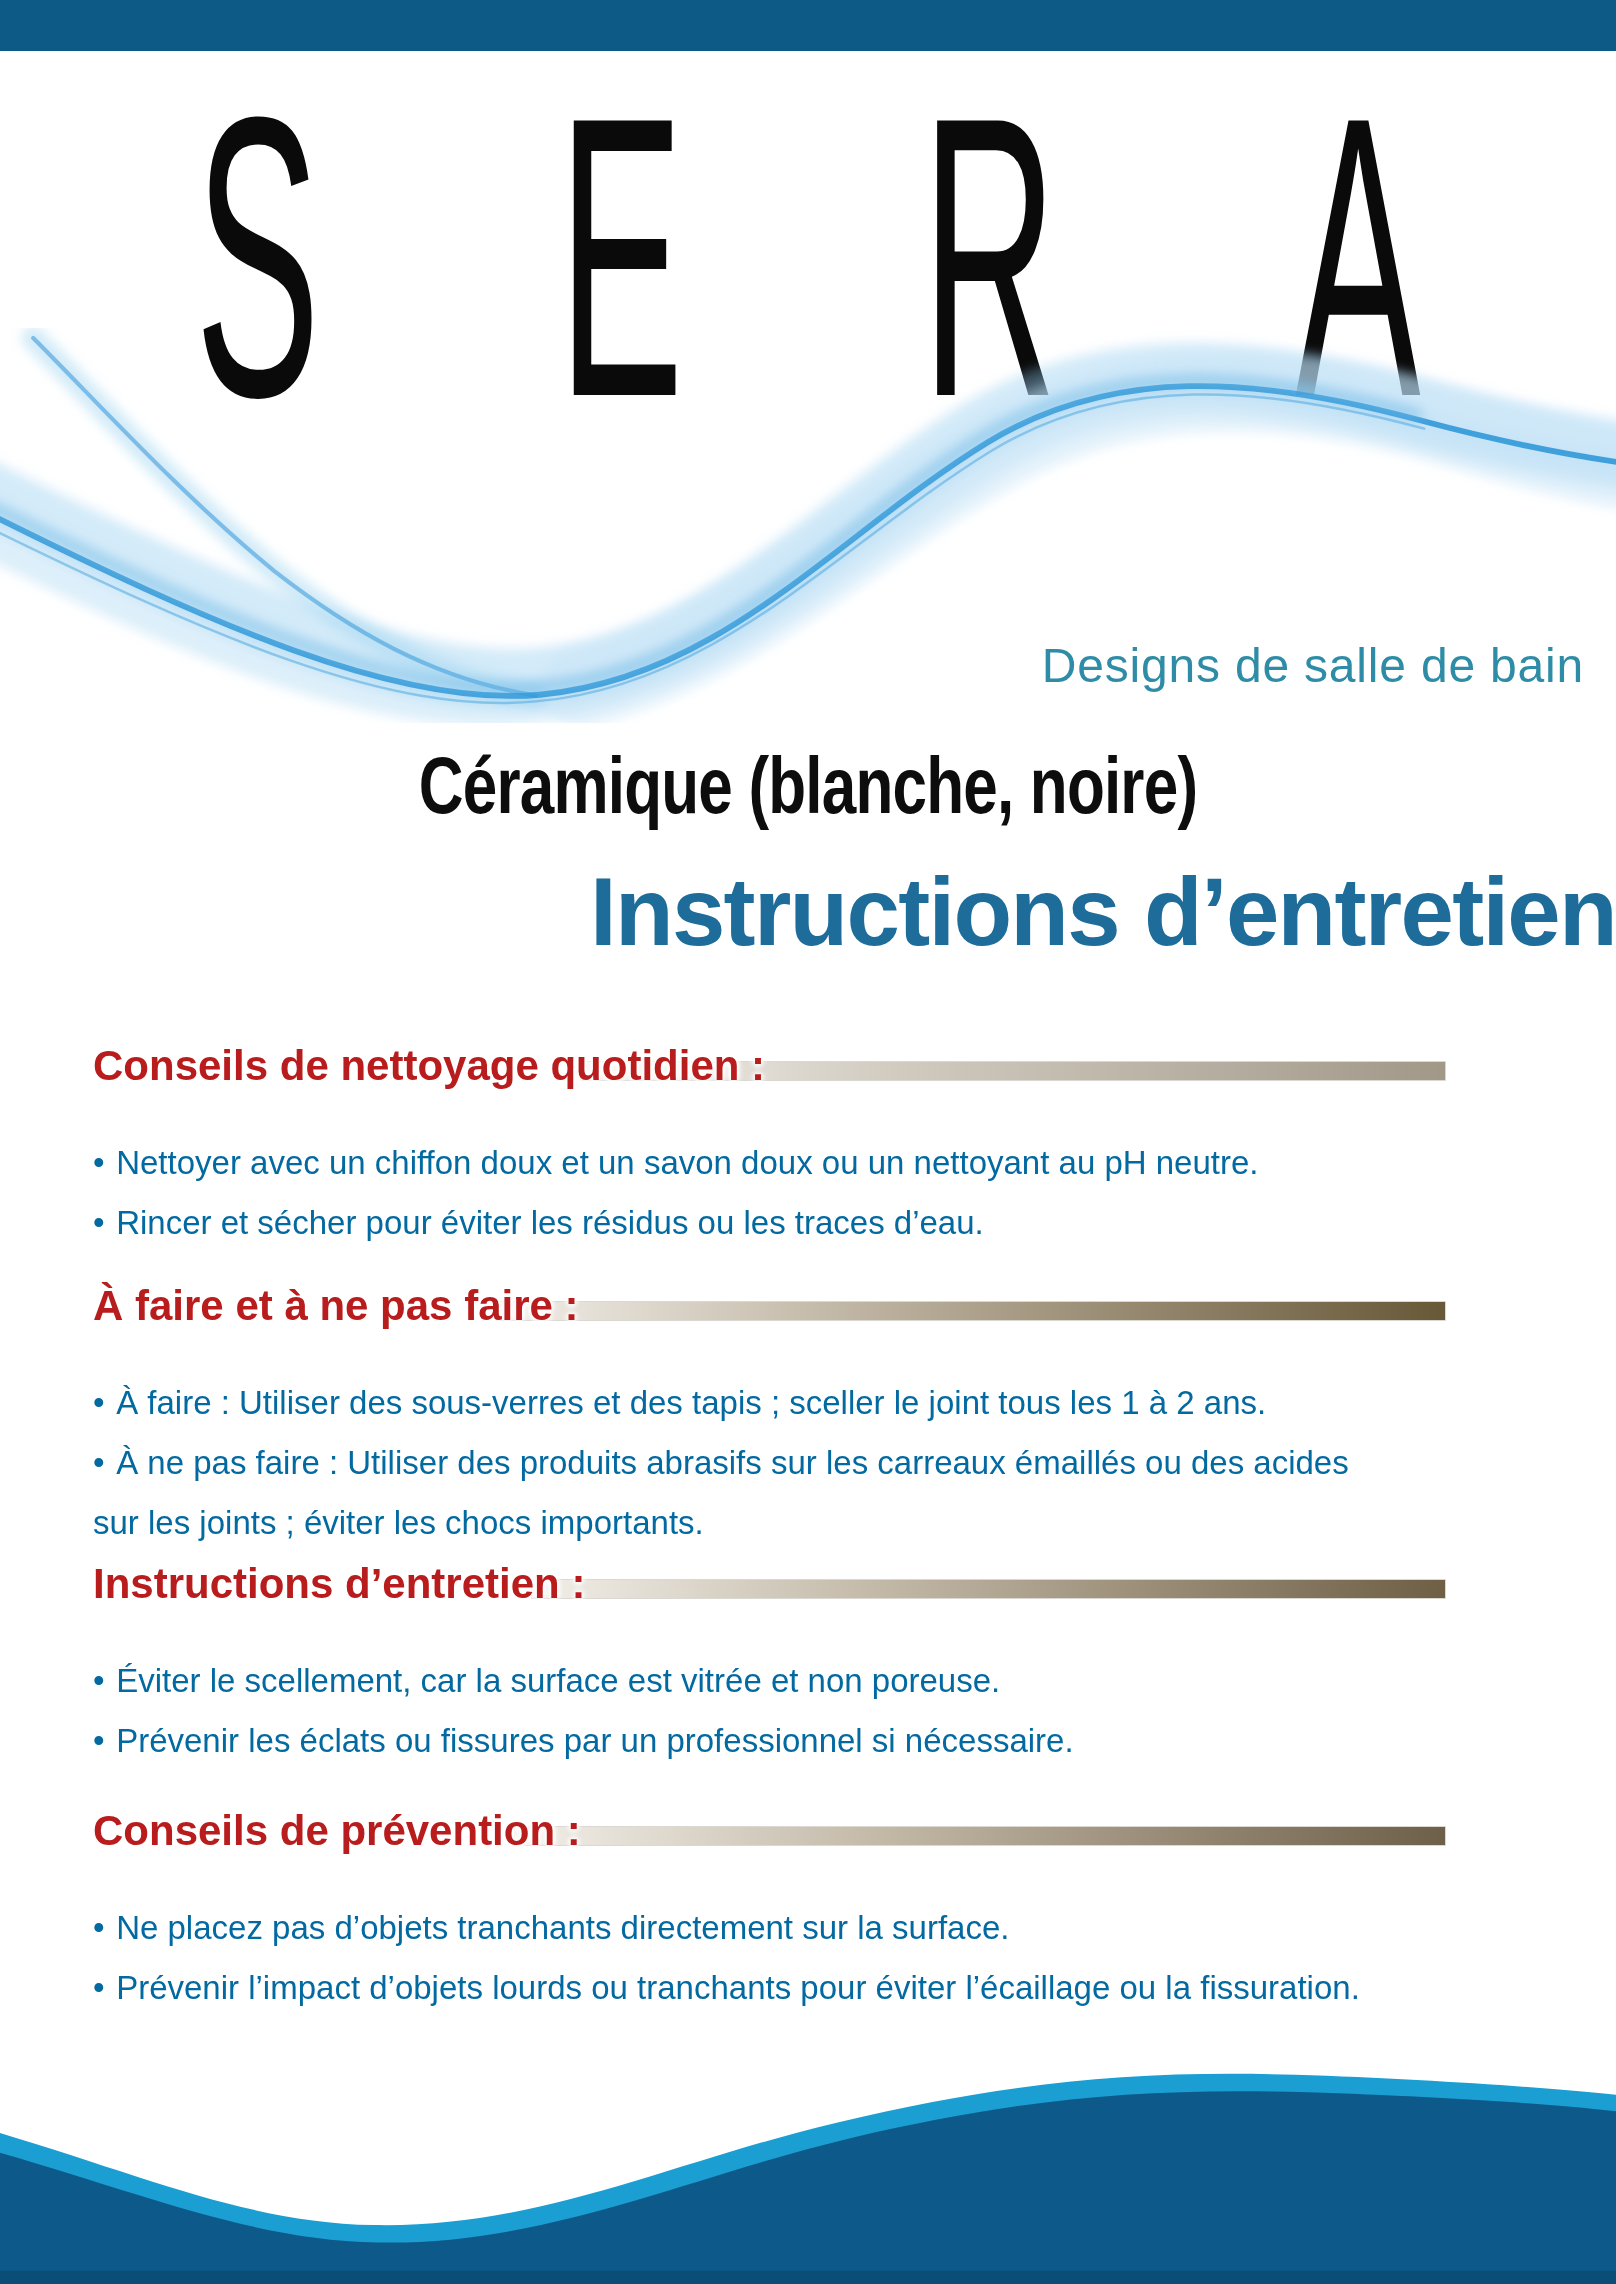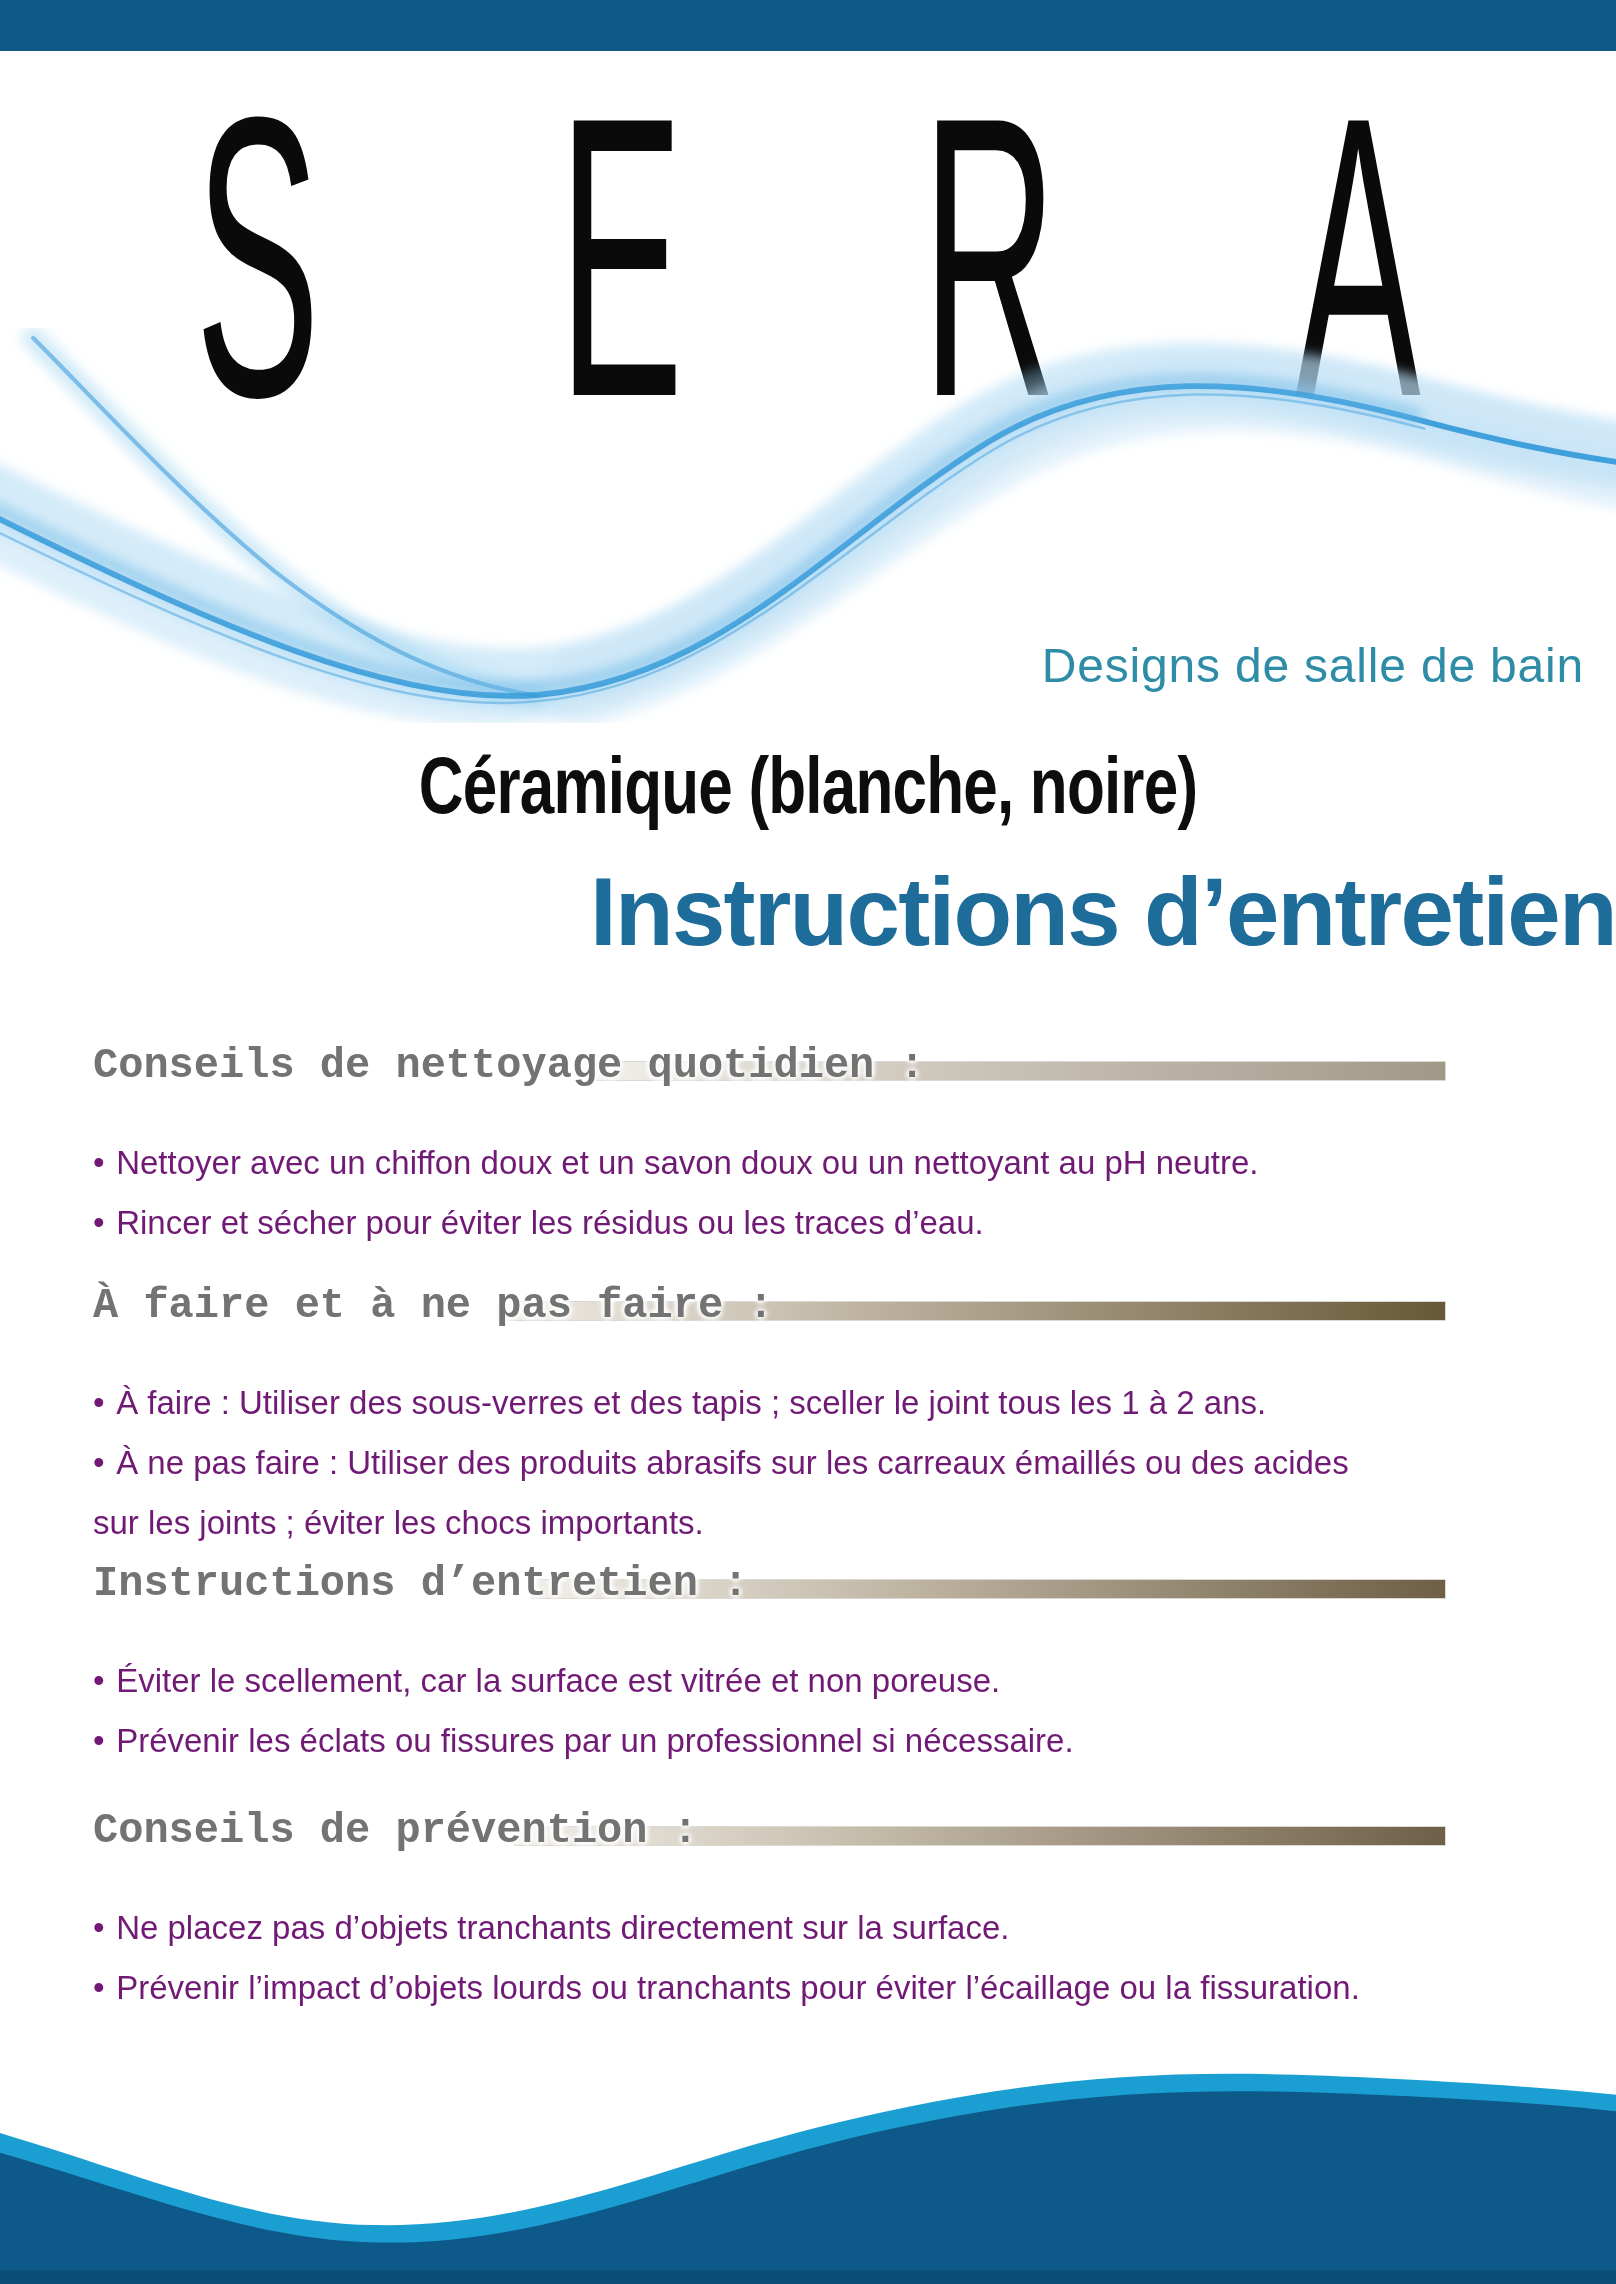--- a/index.html
+++ b/index.html
@@ -46,36 +46,35 @@
     position:absolute;top:857px;left:0;width:100%;
     text-align:right;font-size:96px;font-weight:700;color:#1d6c99;
     letter-spacing:-1.7px;white-space:nowrap;
   }
   
   .section{position:absolute;left:0;right:0;}
   .sec-1{top:1037px;} .sec-2{top:1277px;} .sec-3{top:1555px;} .sec-4{top:1802px;}
   .heading-row{position:relative;padding-left:93px;height:58px;line-height:58px;}
   .heading{
     position:relative;z-index:1;
-    font-size:42px;font-weight:700;color:#737373;letter-spacing:0;
+    font-size:42px;font-weight:700;color:#b91c1c;letter-spacing:0;
     text-shadow:2.5px 0 5.8px #ffffff,-2.5px 0 5.8px #ffffff,0 2.5px 5.8px #ffffff,0 -2.5px 5.8px #ffffff;
     white-space:nowrap;
-    font-family:Liberation Mono, monospace;
   }
   .rule{
     position:absolute;top:25px;height:18px;right:171px;z-index:0;
     box-shadow:0 0 0 0.8px rgba(125,115,98,.35);
   }
   .rule-1{left:581px;background:linear-gradient(90deg,#f4f2ee 0%,#d2ccc1 35%,#a19888 100%);}
   .rule-2{left:498px;background:linear-gradient(90deg,#f2efe9 0%,#bcb19e 40%,#675837 100%);}
   .rule-3{left:532px;background:linear-gradient(90deg,#f2efe9 0%,#c0b6a4 40%,#6e5f45 100%);}
   .rule-4{left:515px;background:linear-gradient(90deg,#f2efe9 0%,#c2b8a6 40%,#6e5f48 100%);}
   .bullets{
     margin:38px 25px 0 93px;
-    font-size:33px;line-height:60px;color:#701a75;
+    font-size:33px;line-height:60px;color:#0369a1;
   }
   .bullet{white-space:normal;}
   .dot{margin-right:11.6px;}
   .bullet-text{white-space:pre-line;}
   
   .wave-bottom{position:absolute;left:0;bottom:0;width:1616px;height:249px;}
 </style>
 </head>
 <body>
 

